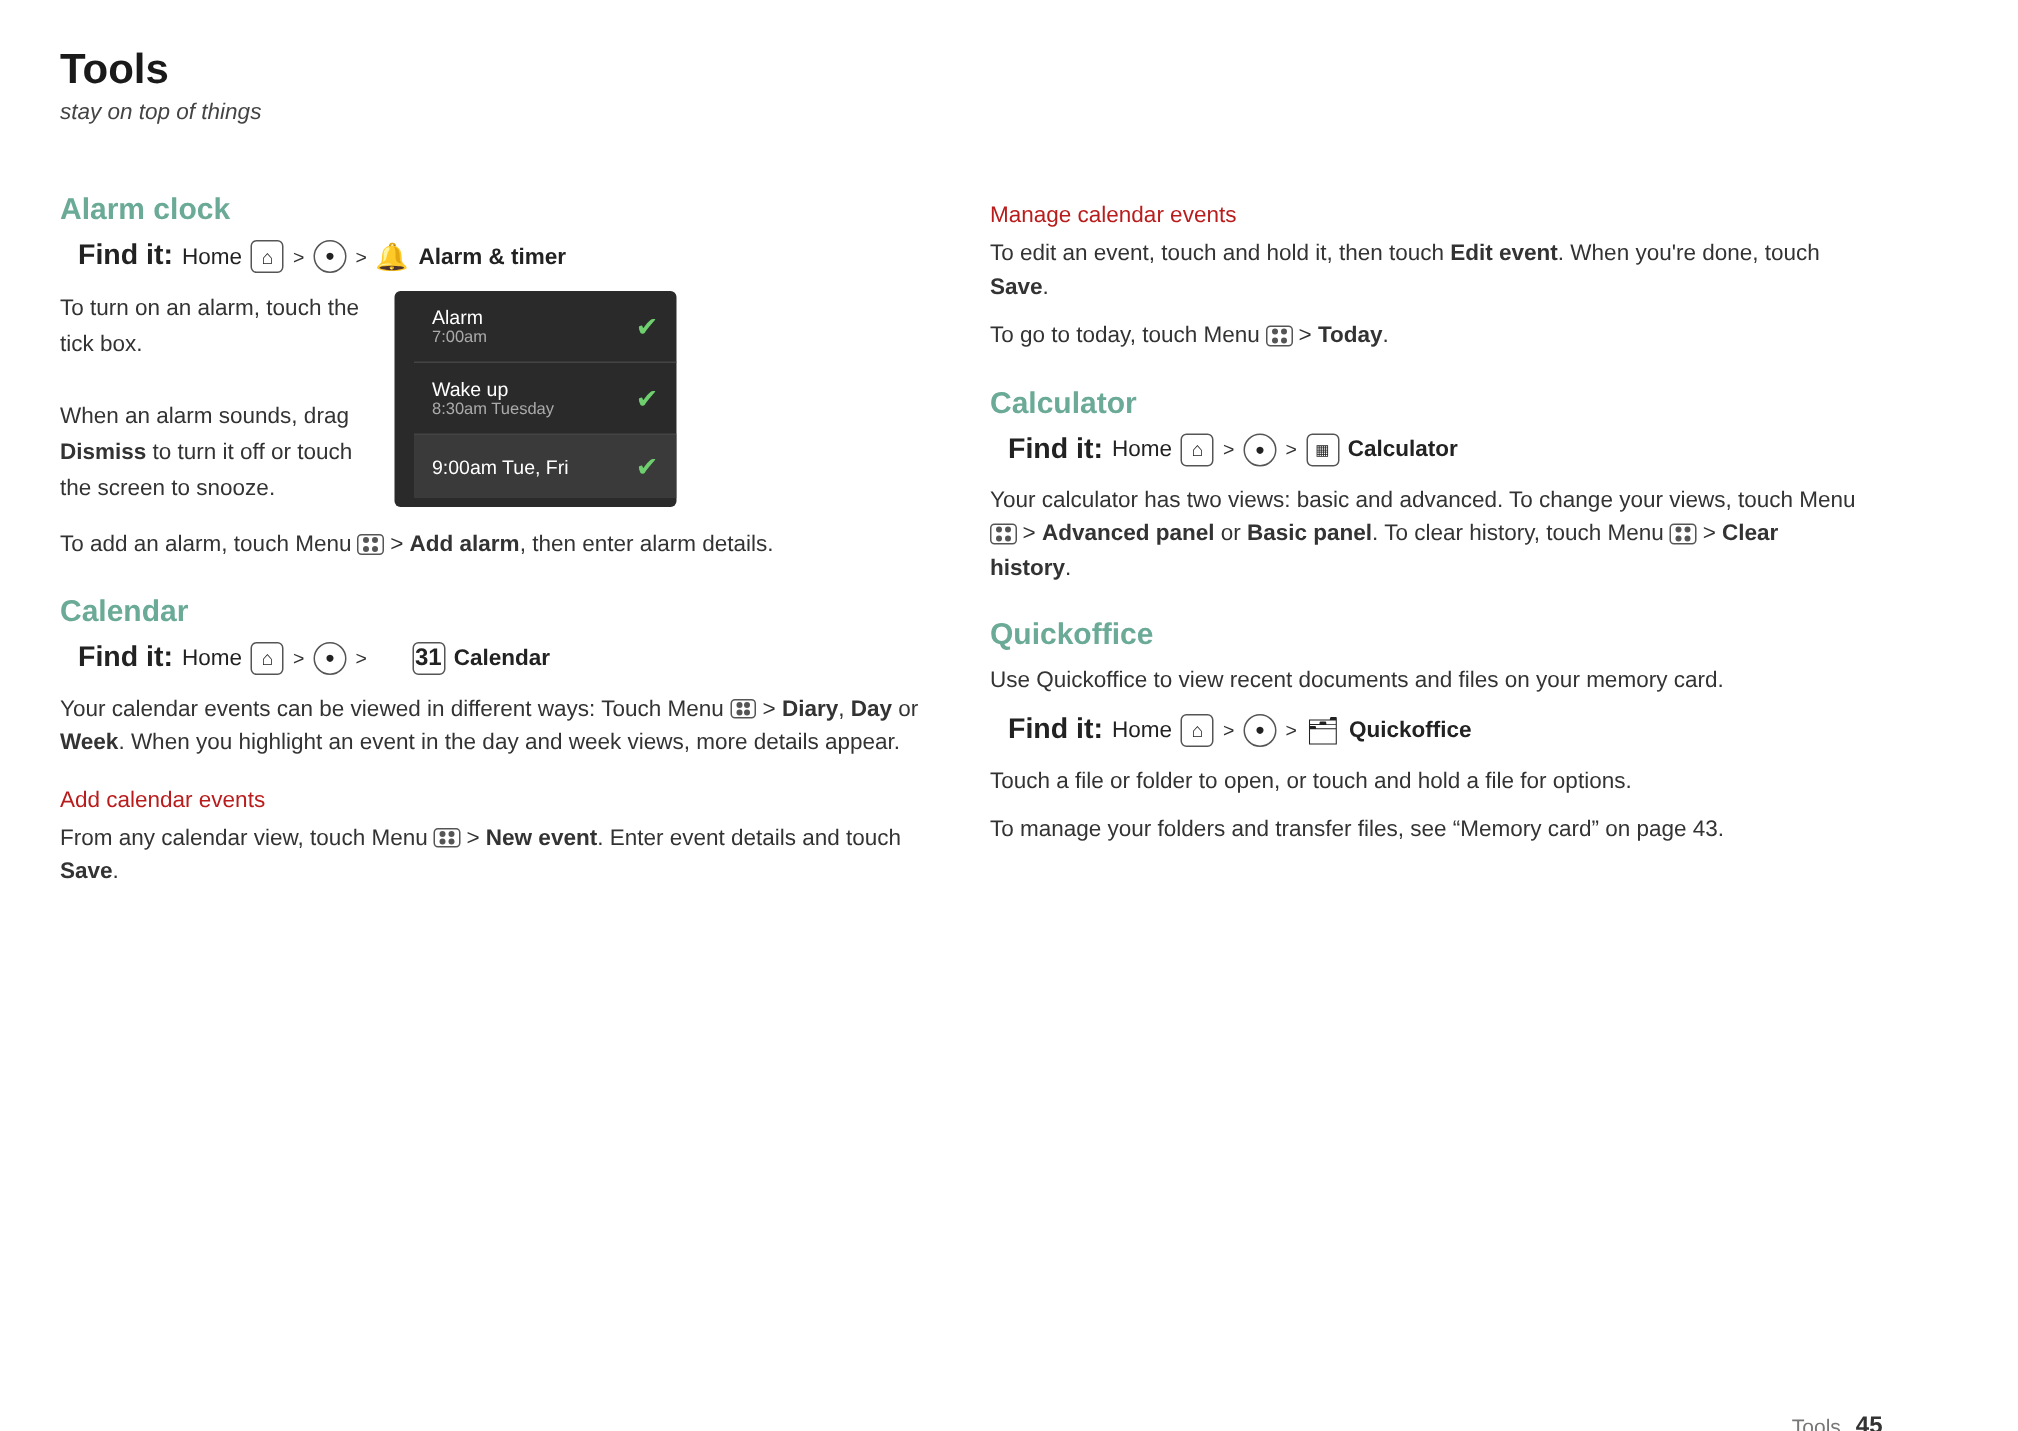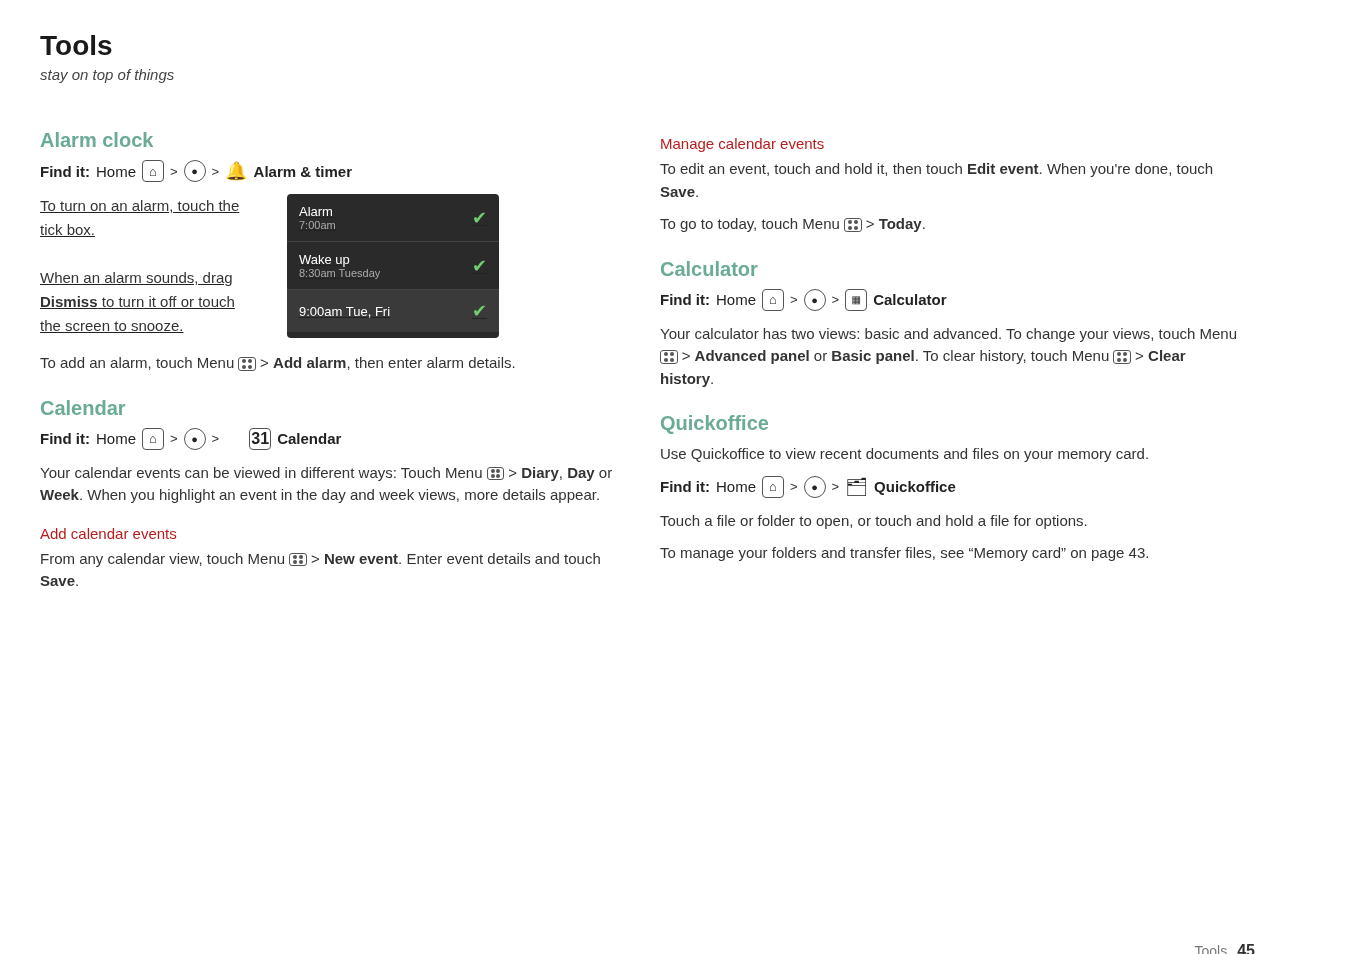--- a/index.html
+++ b/index.html
@@ -51,21 +51,22 @@
     }
     .find-it-line {
       display: flex;
       align-items: center;
       gap: 6px;
       margin-bottom: 12px;
       flex-wrap: wrap;
     }
     .find-it-label {
       font-weight: bold;
-      font-size: 15px;
+      font-size: 19px;
+      margin-left: 12px;
     }
     .icon-box {
       display: inline-flex;
       align-items: center;
       justify-content: center;
       border: 1.5px solid #555;
       border-radius: 4px;
       width: 22px;
       height: 22px;
       font-size: 13px;
@@ -85,36 +86,36 @@
       color: #333;
     }
     .section-text {
       color: #333;
       line-height: 1.5;
       margin-bottom: 10px;
       font-size: 15px;
     }
     .alarm-widget-container {
       display: flex;
-      gap: 47px;
+      gap: 23px;
       margin-bottom: 14px;
       margin-top: 6px;
-      text-decoration: underline;
     }
     .alarm-text-left {
       font-size: 15px;
       color: #333;
       line-height: 1.6;
       flex: 0 0 200px;
     }
     .alarm-widget {
       background: #2a2a2a;
       border-radius: 4px;
-      width: 212px;
+      width: 188px;
       overflow: hidden;
+      padding-left: 13px;
     }
     .alarm-row {
       display: flex;
       align-items: center;
       justify-content: space-between;
       padding: 10px 12px;
       border-bottom: 1px solid #444;
     }
     .alarm-row:last-child {
       border-bottom: none;

